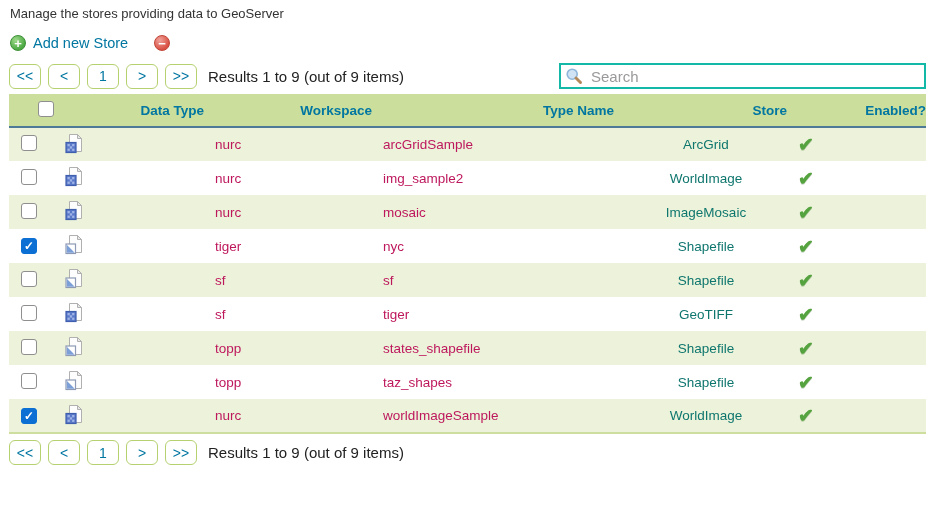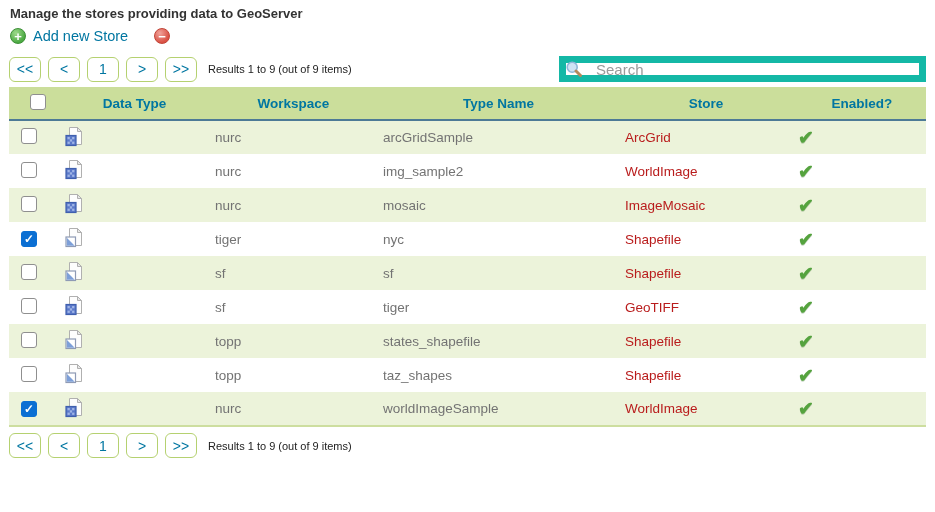--- a/index.html
+++ b/index.html
@@ -8,74 +8,74 @@
     width:935px; height:512px; overflow:hidden;
     font-family:"Liberation Sans", sans-serif;
     color:#222;
   }
   .page { padding:6px 9px 0 9px; }
 
   h1.page-title {
     color:#1478b8; font-size:29px; font-weight:500;
     letter-spacing:0; margin:2px 0 12px 0;
   }
-  .subtitle { font-size:13px; color:#333; margin:0 0 7px 1px;font-weight:bold; }
+  .subtitle { font-size:13px; color:#333; margin:0 0 14px 1px; }
 
   .actions { display:flex; align-items:center; gap:26px; margin:0 0 12px 1px; }
   .action-link { display:flex; align-items:center; gap:7px; color:#0076a1; font-size:14.5px; text-decoration:none; cursor:pointer; }
   .circle-icon {
     width:16px; height:16px; border-radius:50%;
     display:inline-flex; align-items:center; justify-content:center;
     color:#fff; font-size:13px; font-weight:bold; line-height:1;
   }
   .circle-icon.add { background:radial-gradient(circle at 35% 30%, #9ed98b, #4caa43 70%); border:1px solid #3c8f36; }
   .circle-icon.remove { background:radial-gradient(circle at 35% 30%, #f0a29a, #da5144 70%); border:1px solid #c14437; }
 
   .pager-row { display:flex; align-items:center; margin:0 0 5px 0; }
   .pager { display:flex; align-items:center; gap:7px; }
   .pg-btn {
     min-width:32px; height:25px; padding:0 6px;
     background:#fff; border:1px solid #b5d170; border-radius:6px;
     color:#0076a1; font-size:14px; font-family:"Liberation Sans",sans-serif;
     display:inline-flex; align-items:center; justify-content:center; cursor:pointer;
   }
-  .results { font-size:11px; color:#222; margin-left:11px; }
+  .results { font-size:15px; color:#222; margin-left:11px; }
 
   .search-wrap { margin-left:auto; position:relative; }
   .search-input {
-    width:367px; height:26px; border:7px solid #14b8a6;
+    width:367px; height:26px; border:2px solid #14b8a6;
     padding:0 6px 0 30px; font-size:15px; color:#444;
     font-family:"Liberation Sans",sans-serif; outline:none;
   }
   .search-input::placeholder { color:#9a9a9a; }
   .search-glyph { position:absolute; left:6px; top:4px; width:18px; height:18px; }
 
   table.stores { width:100%; border-collapse:collapse; table-layout:fixed; border-bottom:2px solid #cdde9f; }
   col.c1{width:45px;} col.c2{width:150px;} col.c3{width:168px;} col.c4{width:242px;} col.c5{width:173px;} col.c6{width:auto;}
   thead tr { background:#cbde9b; border-bottom:2px solid #4d7a96; }
   thead th {
-    text-align:center; color:#0076a1; font-size:13.5px; font-weight:bold;
+    text-align:right; color:#0076a1; font-size:13.5px; font-weight:bold;
     height:33px; padding:0 0 0 11px; vertical-align:middle;
   }
   thead th.th-check { padding-left:12px; }
   tbody tr { height:34px; background:#fff; }
   tbody tr.shaded { background:#ecf3da; }
   td { vertical-align:middle; padding:0 0 0 11px; font-size:13.5px; }
   td.c-check { padding-left:12px; }
-  td.c-type { color:#b91c1c; }
+  td.c-type { color:#0f766e;text-align:center; }
 
   .cb {
     display:inline-block; width:16px; height:16px;
     border:1px solid #8f8f8f; border-radius:3px; background:#fff;
     cursor:pointer; text-align:center; line-height:15px;
     font-size:12px; color:#fff; font-weight:bold;
   }
   .cb.checked { background:#0b6fd3; border-color:#0b6fd3; }
 
-  a.lnk { color:#737373; text-decoration:none; cursor:pointer; }
+  a.lnk { color:#be185d; text-decoration:none; cursor:pointer; }
 
   .dticon { display:inline-block; width:19px; height:21px; }
   .chk { color:#55a33e; font-size:19px; font-weight:bold; line-height:1;
          text-shadow:0 1px 0 rgba(40,90,30,.25); }
 </style>
 </head>
 <body>
 
 <div class="page">
 

